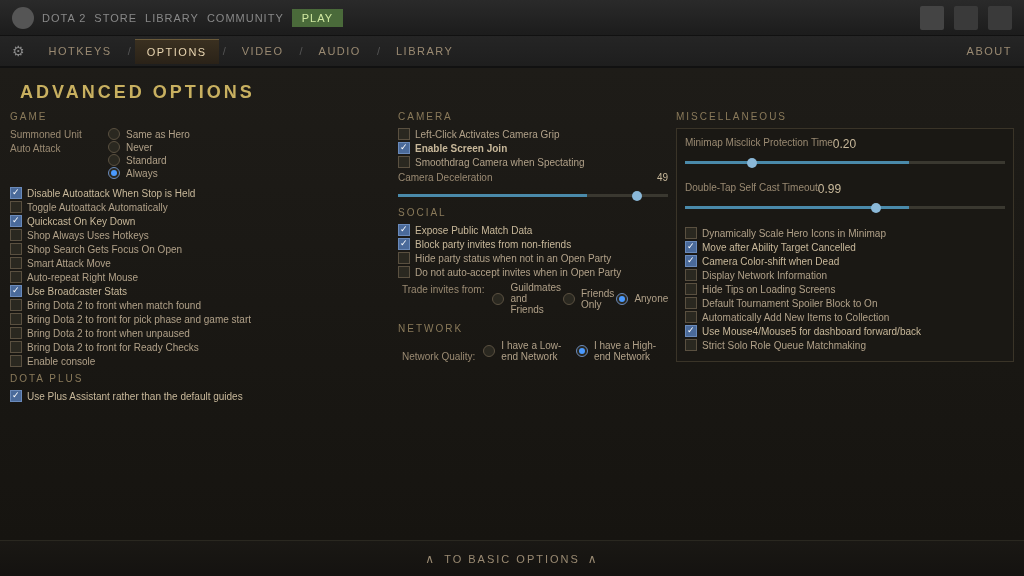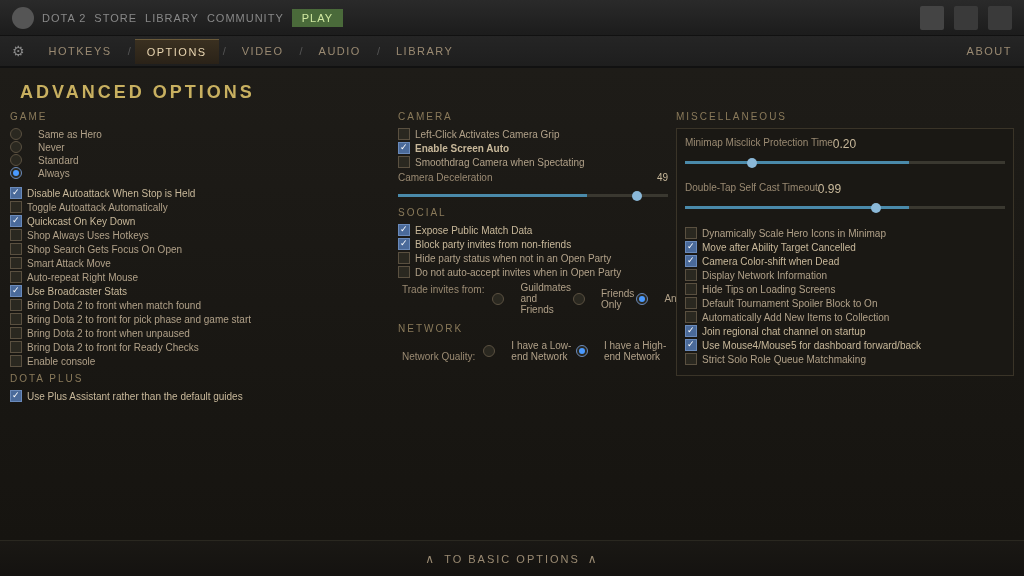--- a/index.html
+++ b/index.html
@@ -123,21 +123,21 @@
       color: #8a7a5a;
       font-size: 10px;
       letter-spacing: 2px;
       margin-bottom: 6px;
       margin-top: 4px;
     }
 
     .radio-row {
       display: flex;
       align-items: center;
-      gap: 16px;
+      gap: 6px;
     }
 
     .summoned-row {
       display: flex;
       gap: 8px;
       margin-bottom: 8px;
     }
 
     .summoned-left-label {
       width: 90px;
@@ -408,20 +408,21 @@
 
 <div class="main-content">
   <div class="page-title">ADVANCED OPTIONS</div>
 
   <div class="columns-wrapper">
 
     <div class="col-left">
       <div class="section-title">GAME</div>
 
       <div class="summoned-row">
+        <div class="summoned-left-label">Summoned Unit<br>Auto Attack</div>
         <div class="summoned-options">
           <div class="radio-row">
             <input type="radio" name="summoned" style="">
             <span class="radio-label">Same as Hero</span>
           </div>
           <div class="radio-row">
             <input type="radio" name="summoned" style="">
             <span class="radio-label">Never</span>
           </div>
           <div class="radio-row">
@@ -498,21 +499,21 @@
     <div class="col-middle">
 
       <div class="section-title">CAMERA</div>
 
       <div class="checkbox-row">
         <input type="checkbox" style="">
         <label>Left-Click Activates Camera Grip</label>
       </div>
       <div class="checkbox-row checked">
         <input type="checkbox" checked="" style="">
-        <label style="font-weight:bold;">Enable Screen Auto</label>
+        <label style="font-weight:bold;">Enable Screen Join</label>
       </div>
       <div class="checkbox-row">
         <input type="checkbox" style="">
         <label>Smoothdrag Camera when Spectating</label>
       </div>
 
       <div class="camera-slider-row">
         <span class="slider-label">Camera Deceleration</span>
         <span class="slider-value">49</span>
       </div>
@@ -622,24 +623,20 @@
           <div class="checkbox-row">
             <input type="checkbox" style="">
             <label>Default Tournament Spoiler Block to On</label>
           </div>
           <div class="checkbox-row">
             <input type="checkbox" style="">
             <label>Automatically Add New Items to Collection</label>
           </div>
           <div class="checkbox-row checked">
             <input type="checkbox" checked="" style="">
-            <label>Join regional chat channel on startup</label>
-          </div>
-          <div class="checkbox-row checked">
-            <input type="checkbox" checked="" style="">
             <label>Use Mouse4/Mouse5 for dashboard forward/back</label>
           </div>
           <div class="checkbox-row">
             <input type="checkbox" style="">
             <label>Strict Solo Role Queue Matchmaking</label>
           </div>
         </div>
       </div>
     </div>
 

